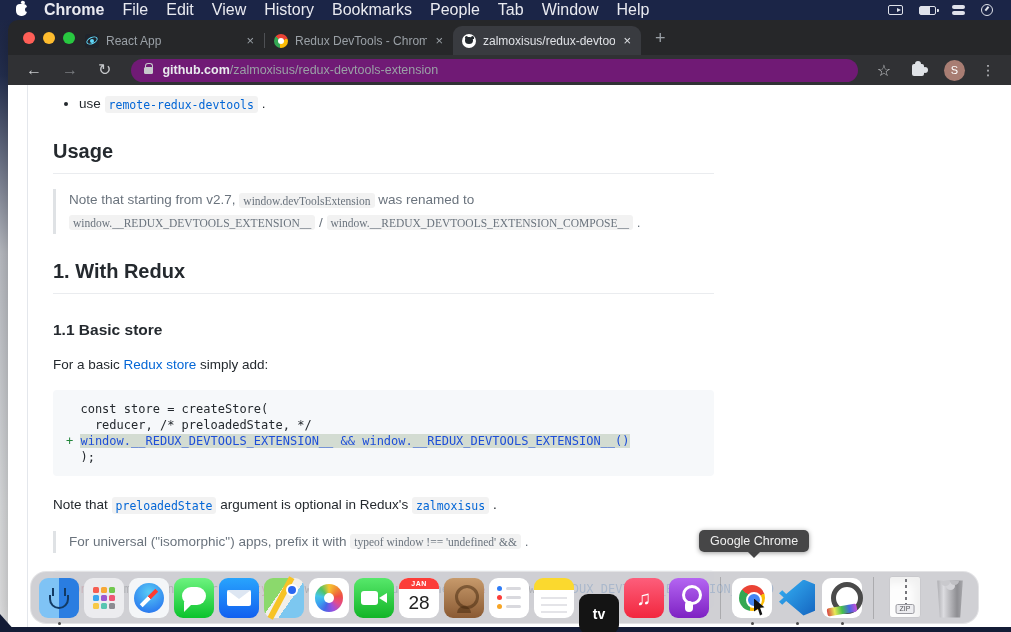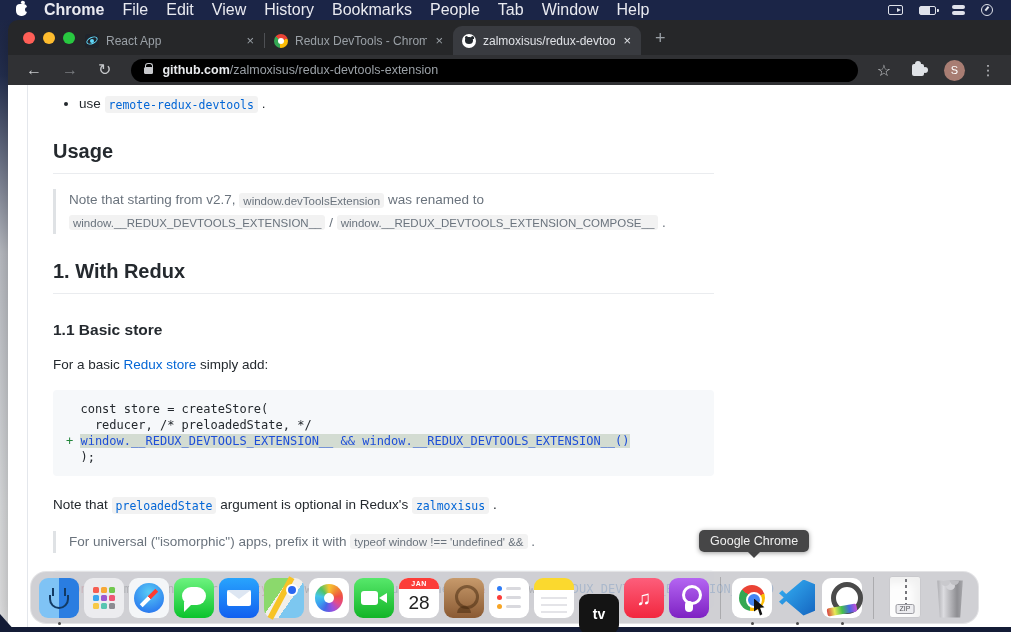--- a/index.html
+++ b/index.html
@@ -44,40 +44,40 @@
   .tabicon-react::after{content:"";position:absolute;left:1px;top:3.5px;width:10px;height:5px;border:1px solid #61dafb;border-radius:50%;transform:rotate(-25deg);}
   .tabicon-chrome-webstore{border-radius:50%;background:conic-gradient(from -50deg,#ea4335 0 120deg,#fbbc05 120deg 240deg,#34a853 240deg 360deg);}
   .tabicon-chrome-webstore::after{content:"";position:absolute;left:4px;top:4px;width:6px;height:6px;background:#fff;border-radius:50%;}
   .tabicon-github{border-radius:50%;background:#fff;}
   .tabicon-github::before{content:"";position:absolute;left:3px;top:3.5px;width:8px;height:7px;background:#24292e;border-radius:45% 45% 50% 50%;}
   .tabicon-github::after{content:"";position:absolute;left:2.5px;top:2px;width:3px;height:3px;background:#24292e;border-radius:50% 50% 0 50%;box-shadow:6px 0 0 #24292e;}
   
   .toolbar{height:30px;background:#303134;display:flex;align-items:center;padding:0 12px;gap:8px;}
   .nav-btn{color:#c7c9cc;font-size:16px;line-height:1;padding:0 6px;}
   .nav-btn.fwd{color:#797c80;}
-  .urlbar{flex:1;height:23px;background:#000000;border-radius:12px;display:flex;align-items:center;padding:0 13px;font-size:12.5px;margin:0 6px;}
+  .urlbar{flex:1;height:23px;background:#701a75;border-radius:12px;display:flex;align-items:center;padding:0 13px;font-size:12.5px;margin:0 6px;}
   .lock{width:9px;height:7px;background:#c7c9cc;border-radius:1.5px;position:relative;margin-right:9px;flex:0 0 auto;}
   .lock::before{content:"";position:absolute;top:-4px;left:1px;width:6px;height:5px;border:1.5px solid #c7c9cc;border-bottom:none;border-radius:3px 3px 0 0;}
   .url-host{color:#e8eaed;font-weight:600;}
   .url-path{color:#9aa0a6;}
   .star{color:#c7c9cc;font-size:16px;padding:0 5px;}
   .puzzle{width:12px;height:12px;background:#dfe2e6;border-radius:2px;position:relative;margin:0 8px;}
   .puzzle::before{content:"";position:absolute;top:-3.5px;left:3px;width:6px;height:6px;border-radius:50%;background:#dfe2e6;}
   .puzzle::after{content:"";position:absolute;right:-3.5px;top:3px;width:6px;height:6px;border-radius:50%;background:#dfe2e6;}
   .avatar{width:21px;height:21px;border-radius:50%;background:#a87d73;color:#fff;font-size:11px;display:flex;align-items:center;justify-content:center;margin:0 4px;}
   .menu-dots{color:#c7c9cc;font-size:14px;padding:0 4px;}
   
   .page{position:absolute;top:65px;left:0;right:0;bottom:0;background:#fff;color:#24292e;}
   .readme{position:absolute;left:19px;top:0;bottom:0;right:0;border-left:1px solid #e4e7ec;padding:9px 0 0 25px;}
   .inner{width:661px;font-size:13.5px;line-height:1.5;}
   .inner h3{font-size:15.5px;font-weight:700;margin:2px 0 14px;}
   .inner h2{font-size:20px;font-weight:700;padding-bottom:7px;border-bottom:1px solid #eaecef;margin:22px 0 15px;}
   .inner ul{margin:0 0 10px 26px;}
   .inner p{margin:0 0 15px;}
-  code{font-family:Liberation Sans, sans-serif;font-size:11.5px;background:rgba(27,31,35,.06);padding:1.5px 4px;border-radius:3px;}
+  code{font-family:Liberation Serif, serif;font-size:11.5px;background:rgba(27,31,35,.06);padding:1.5px 4px;border-radius:3px;}
   .code-link{color:#0366d6;text-decoration:none;font-family:"DejaVu Sans Mono",monospace;font-size:11.5px;background:rgba(27,31,35,.06);padding:1.5px 4px;border-radius:3px;cursor:pointer;}
   a.plain-link{color:#0366d6;text-decoration:none;cursor:pointer;}
   blockquote{border-left:3px solid #dfe2e5;padding:0 0 0 13px;color:#6a737d;margin:0 0 17px;line-height:1.65;}
   .codeblock{background:#f6f8fa;border-radius:4px;padding:11px 13px;margin:2px 0 19px;font-family:"DejaVu Sans Mono",monospace;font-size:12px;line-height:16px;white-space:pre;color:#24292e;}
   .c1line .gutter{display:inline-block;width:2ch;color:#22863a;}
   .c1line.add .addtext{color:#1d4ed8;background:#d3dcd2;}
   .sx-k{color:#d73a49;} .sx-p{color:#24292e;} .sx-s{color:#032f62;} .sx-v{color:#005cc5;}
   
   .tooltip{position:absolute;left:699px;top:530px;background:rgba(62,62,64,.96);color:#f0f0f0;font-size:12.5px;padding:4px 11px;border-radius:5px;z-index:80;box-shadow:0 1px 5px rgba(0,0,0,.4);}
   .tooltip::after{content:"";position:absolute;top:100%;left:50%;margin-left:-6px;border:6px solid transparent;border-top-color:rgba(62,62,64,.96);}

